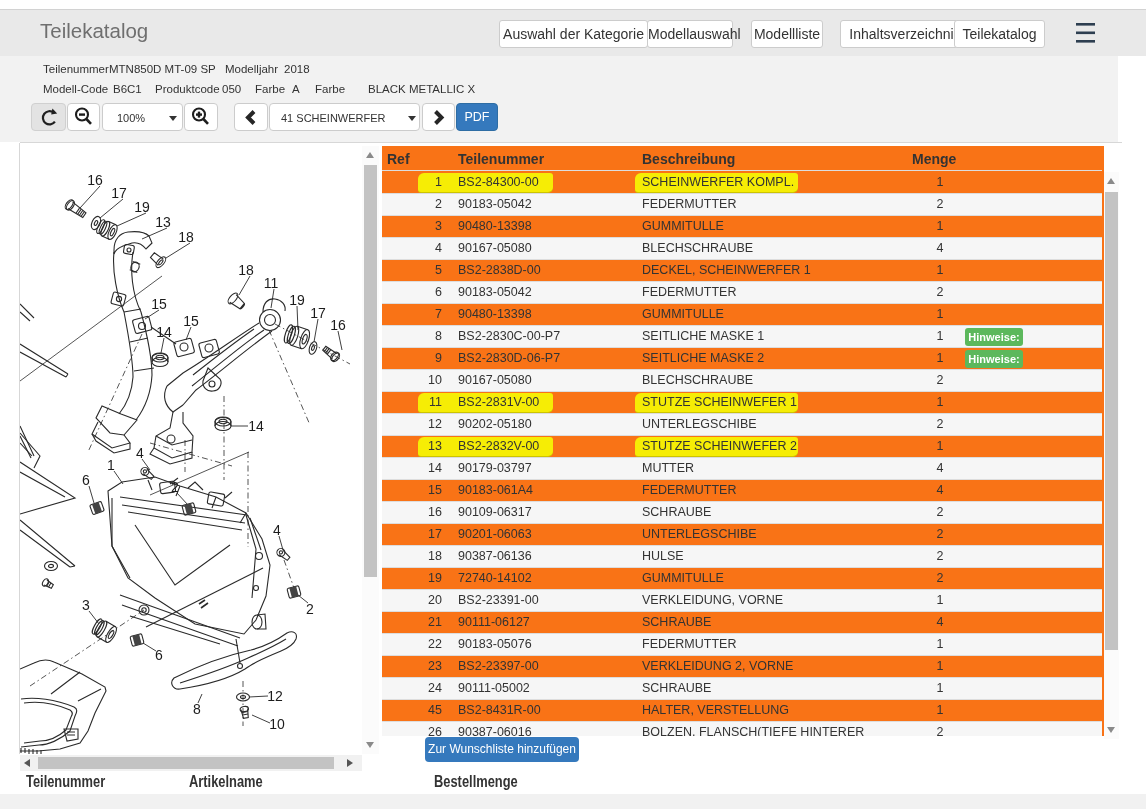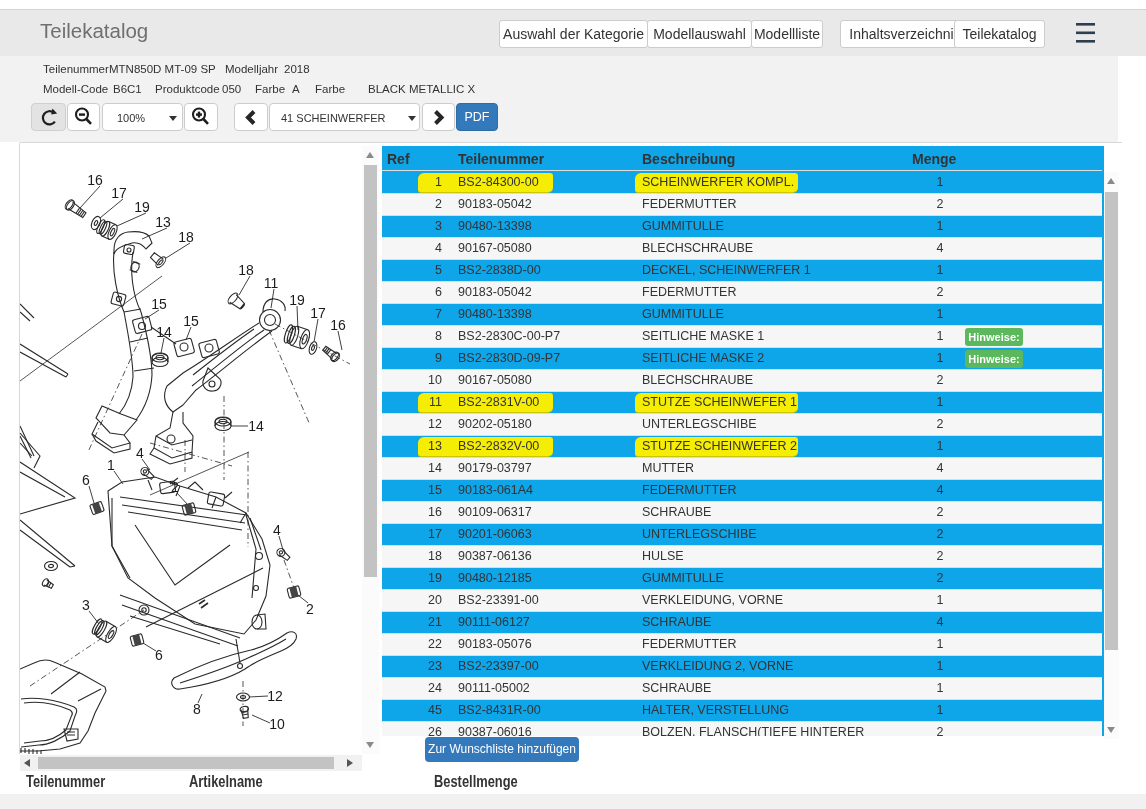--- a/index.html
+++ b/index.html
@@ -7,21 +7,21 @@
   .abs { position:absolute; }
   .hdr { position:absolute; left:0; top:9px; width:1146px; height:47px; background:#e9e9e9; border-top:1px solid #d2d2d2; }
   .title { position:absolute; left:40px; top:9px; font-size:20.5px; color:#6f6f6f; }
   .navbtn { position:absolute; top:10px; height:28px; background:#fff; border:1px solid #ccc; color:#333; font-size:14px; text-align:center; line-height:26px; border-radius:3px; }
   .strip { position:absolute; left:0; top:56px; width:1118px; height:86px; background:#f2f2f2; }
   .mi { position:absolute; font-size:11.5px; letter-spacing:0; color:#333; white-space:nowrap; }
   .tbtn { position:absolute; top:103px; height:28px; background:#fff; border:1px solid #ccc; border-radius:4px; }
   .sel-caret { position:absolute; width:0; height:0; border-left:4px solid transparent; border-right:4px solid transparent; border-top:5px solid #333; top:12px; }
   .panelline { position:absolute; left:20px; top:142px; width:1102px; height:1px; background:#d7d7d7; }
   
-  .tbl { position:absolute; left:382px; top:146px; width:722px; height:590px; background:#0ea5e9; overflow:hidden; font-size:12.5px; color:#333; }
+  .tbl { position:absolute; left:382px; top:146px; width:722px; height:590px; background:#f97316; overflow:hidden; font-size:12.5px; color:#333; }
   .thead { position:absolute; left:0; top:0; width:720px; height:25px; font-weight:bold; font-size:14px; border-bottom:1px solid #ddd; }
   .row { position:absolute; left:0; width:720px; height:22px; border-bottom:1px solid #ddd; }
   .row.even { background:#f6f6f6; }
   .c1 { position:absolute; left:0; top:0; width:60px; text-align:right; line-height:21px; }
   .c2 { position:absolute; left:76px; top:0; line-height:21px; }
   .c3 { position:absolute; left:260px; top:0; line-height:21px; }
   .c4 { position:absolute; left:518px; top:0; width:80px; text-align:center; line-height:21px; }
   .hint { position:absolute; left:583px; top:2px; width:58px; height:18px; background:#5cb85c; color:#fff; font-size:11px; font-weight:bold; text-align:center; line-height:18px; border-radius:3px; }
   .yell { position:absolute; background:#f6ed05; border-radius:6px 3px 5px 3px; box-shadow:0 1px 0 #cdc400; }
   
@@ -35,21 +35,21 @@
   .bluebtn { position:absolute; background:#3579bd; color:#fff; border-radius:4px; text-align:center; }
   .ftlbl { position:absolute; top:772px; font-size:16.5px; font-weight:bold; color:#333; transform:scaleX(0.78); transform-origin:0 0; }
   .botband { position:absolute; left:0; top:794px; width:1146px; height:15px; background:#f1f1f1; }
 </style>
 </head>
 <body>
 
   <div class="hdr">
     <div class="title">Teilekatalog</div>
     <div class="navbtn" style="left:499px; width:149px;">Auswahl der Kategorie</div>
-    <div class="navbtn" style="left:647px; width:105px;">Modellauswahl</div>
+    <div class="navbtn" style="left:647px; width:86px;">Modellauswahl</div>
     <div class="navbtn" style="left:751px; width:72px;">Modellliste</div>
     <div class="navbtn" style="left:840px; width:130px;">Inhaltsverzeichnis</div>
     <div class="navbtn" style="left:954px; width:91px;">Teilekatalog</div>
     <svg style="position:absolute; left:1076px; top:12px;" width="20" height="21">
       <rect x="0" y="1" width="19" height="2.6" fill="#2d3e50"></rect>
       <rect x="0" y="9.5" width="19" height="2.6" fill="#2d3e50"></rect>
       <rect x="0" y="18" width="19" height="2.6" fill="#2d3e50"></rect>
     </svg>
   </div>
 
@@ -469,21 +469,21 @@
       </div>
       <div class="row even" style="top:180px;">
         <span class="c1">8</span>
         <span class="c2">BS2-2830C-00-P7</span>
         <span class="c3">SEITLICHE MASKE 1</span>
         <span class="c4">1</span>
         <div class="hint">Hinweise:</div>
       </div>
       <div class="row" style="top:202px;">
         <span class="c1">9</span>
-        <span class="c2">BS2-2830D-09-P7</span>
+        <span class="c2">BS2-2830D-06-P7</span>
         <span class="c3">SEITLICHE MASKE 2</span>
         <span class="c4">1</span>
         <div class="hint">Hinweise:</div>
       </div>
       <div class="row even" style="top:224px;">
         <span class="c1">10</span>
         <span class="c2">90167-05080</span>
         <span class="c3">BLECHSCHRAUBE</span>
         <span class="c4">2</span>
       </div>
@@ -534,21 +534,21 @@
         <span class="c4">2</span>
       </div>
       <div class="row even" style="top:400px;">
         <span class="c1">18</span>
         <span class="c2">90387-06136</span>
         <span class="c3">HULSE</span>
         <span class="c4">2</span>
       </div>
       <div class="row" style="top:422px;">
         <span class="c1">19</span>
-        <span class="c2">90480-12185</span>
+        <span class="c2">72740-14102</span>
         <span class="c3">GUMMITULLE</span>
         <span class="c4">2</span>
       </div>
       <div class="row even" style="top:444px;">
         <span class="c1">20</span>
         <span class="c2">BS2-23391-00</span>
         <span class="c3">VERKLEIDUNG, VORNE</span>
         <span class="c4">1</span>
       </div>
       <div class="row" style="top:466px;">

